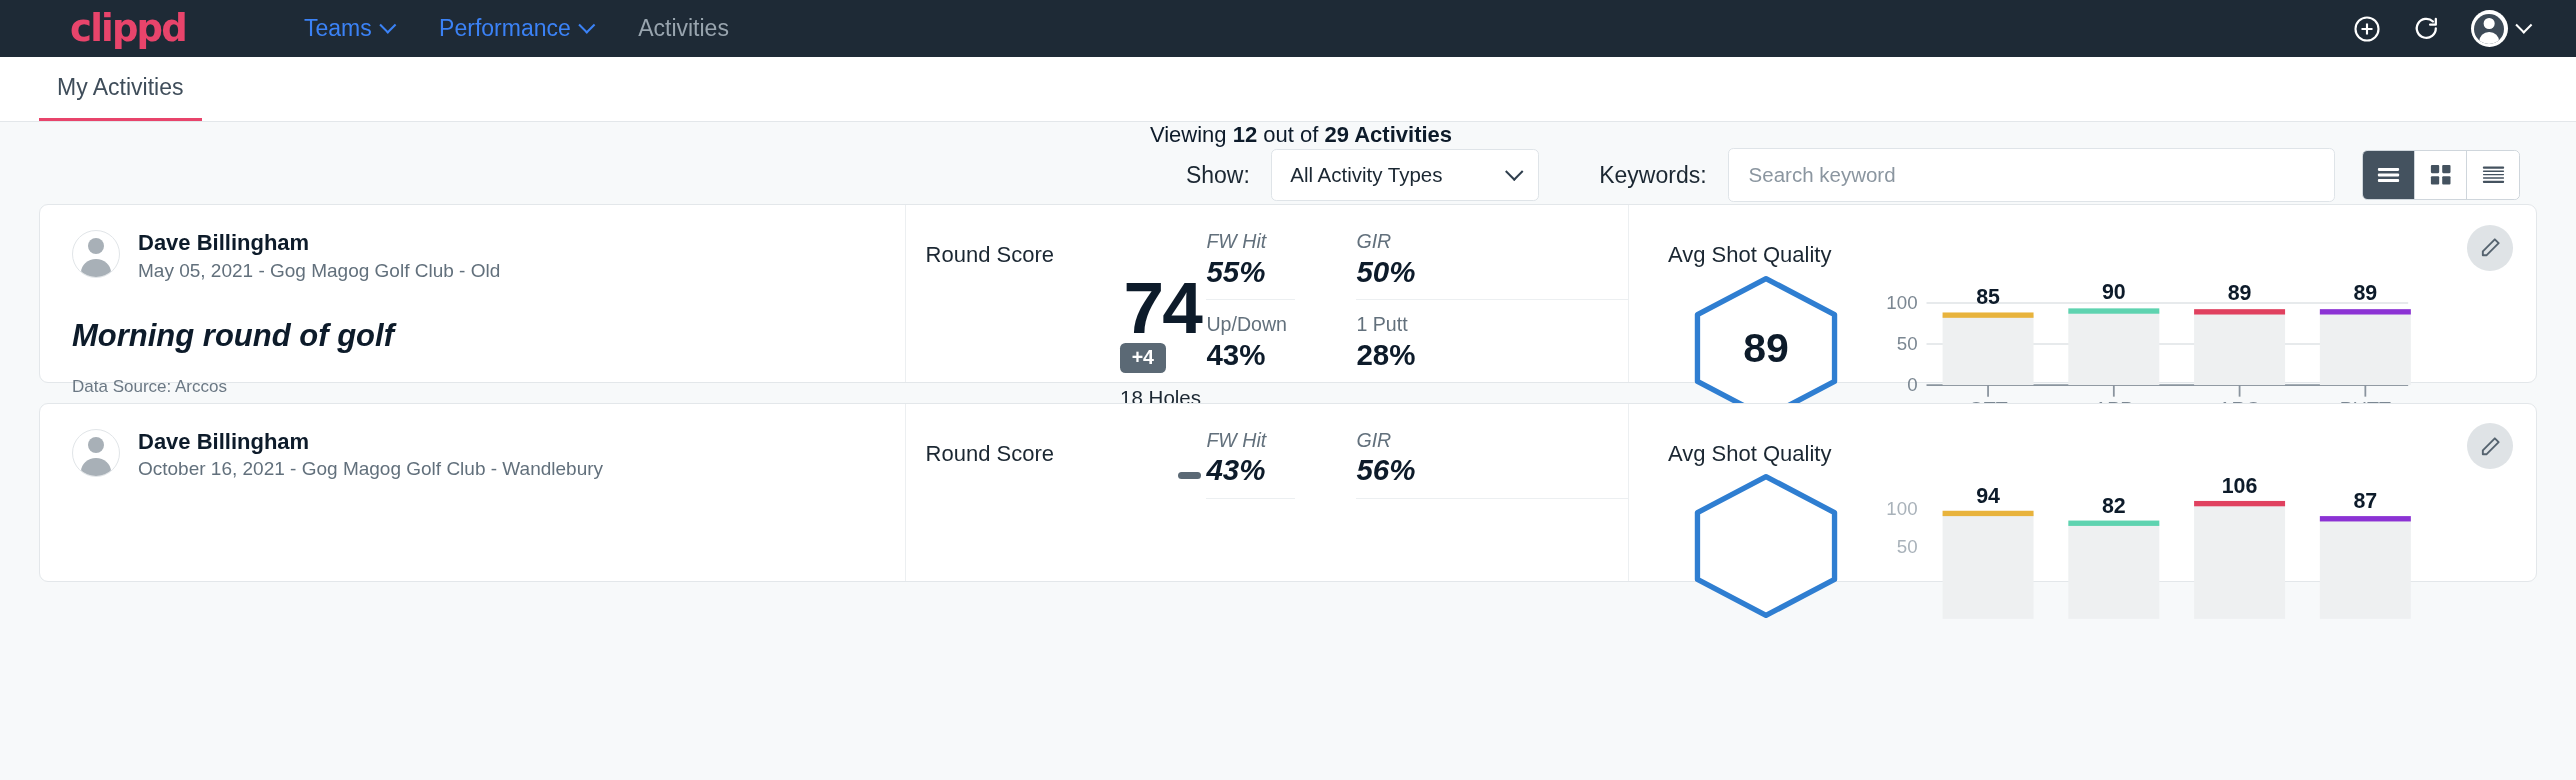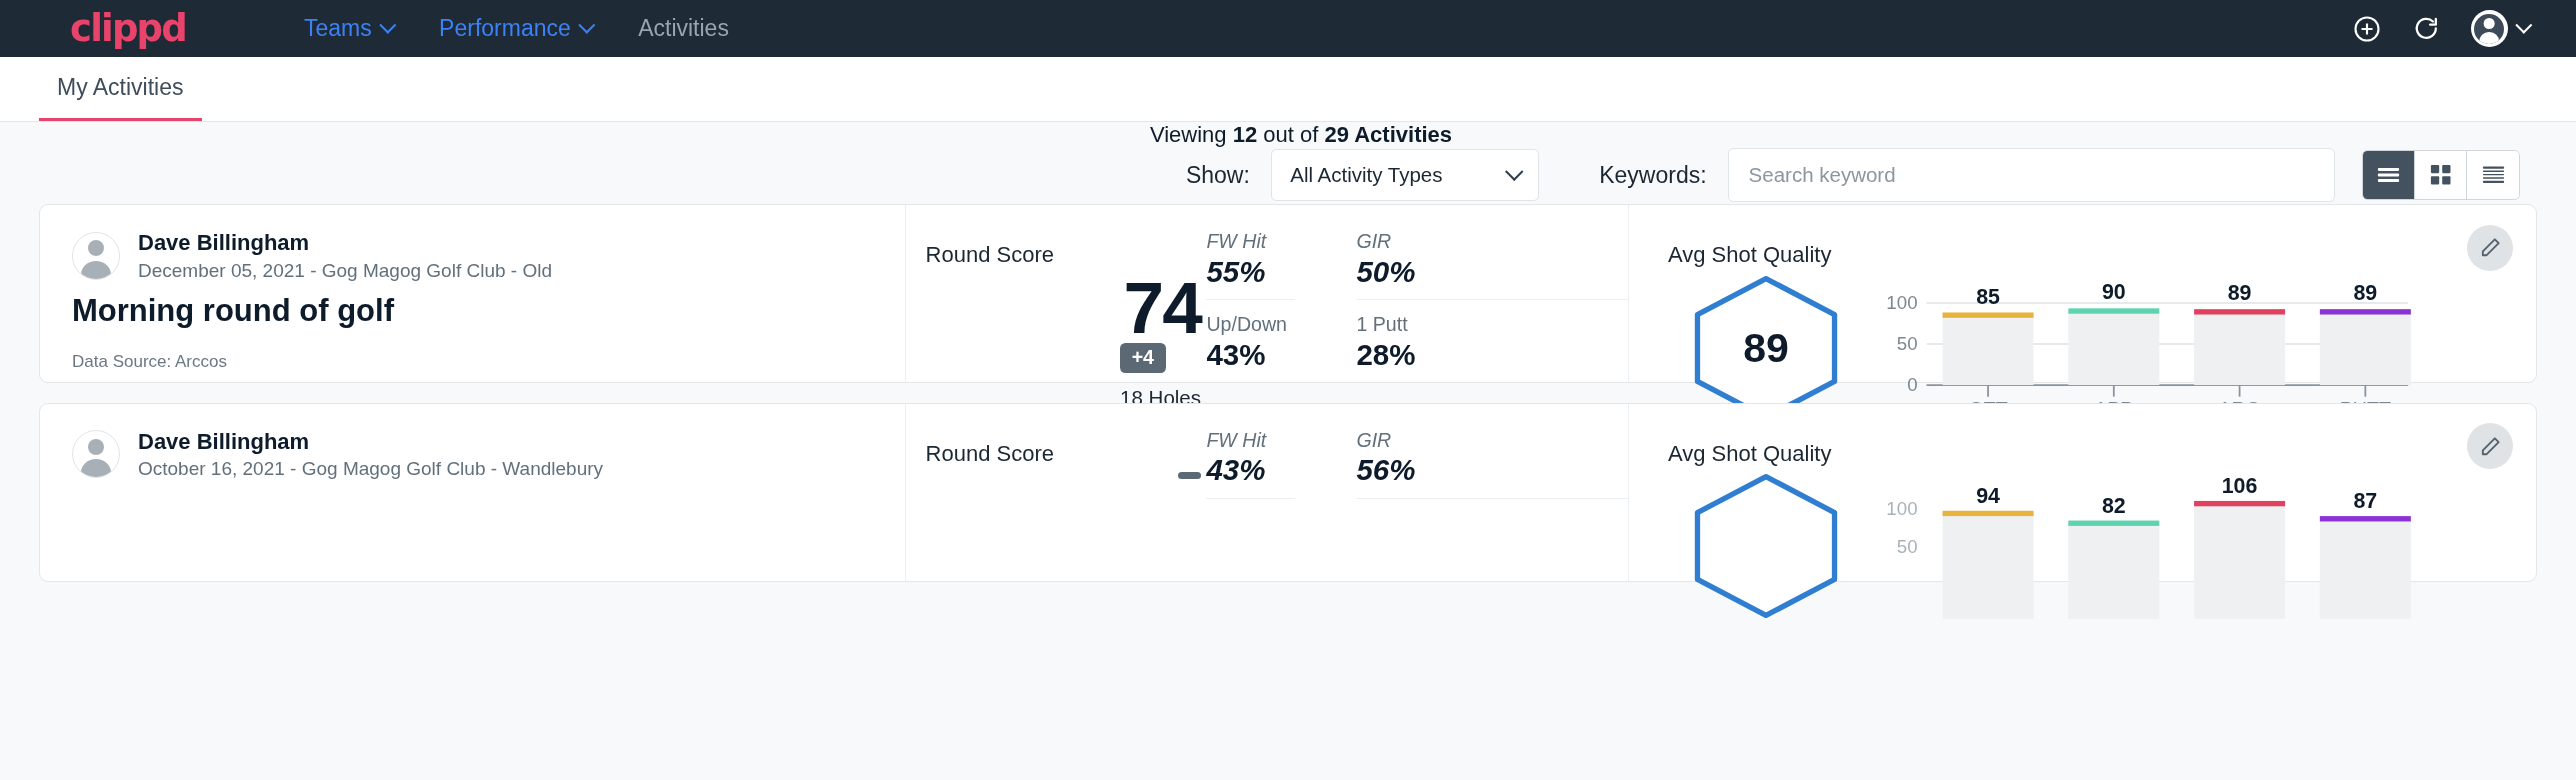--- a/index.html
+++ b/index.html
@@ -177,40 +177,40 @@
     align-items: stretch;
     position: relative;
     margin-bottom: 19.6px;
   }
   .col-left {
     width: 866px;
     padding: 25px 0 0 32px;
     border-right: 0.9px solid #eceff1;
     position: relative;
   }
-  .person { display: flex; align-items: center; gap: 18px; }
+  .person { display: flex; gap: 18px; }
   .av {
     width: 48px; height: 48px; border-radius: 50%;
     background: #fff; border: 0.9px solid #e1e5e8;
     position: relative; overflow: hidden;
     flex: none;
   }
   .av::before {
     content:""; position:absolute; left:50%; top:7.1px;
     width:16px; height:16px; border-radius:50%;
     background:#a8b0b7; transform:translateX(-50%);
   }
   .av::after {
     content:""; position:absolute; left:50%; top:28px;
     width:30px; height:27px; border-radius:50% 50% 0 0;
     background:#a8b0b7; transform:translateX(-50%);
   }
   .pname { font-size: 22px; font-weight: 700; color: #0d1b2a; line-height: 1.15; }
   .pmeta { font-size: 19px; color: #62707c; margin-top: 4.5px; }
-  .ctitle { font-size: 31px; font-weight: 700; color: #0d1b2a; margin-top: 11px; }
+  .ctitle { font-size: 31px; font-weight: 700; color: #0d1b2a; margin-top: 36px; font-style: italic; }
   .csrc { font-size: 17px; color: #6b7884; margin-top: 23px; }
 
   .col-score {
     width: 295px;
     padding: 25px 0 0 19.6px;
   }
   .sec-label { font-size: 22px; color: #1b2732; margin-top: 12px; }
   .score-row { display: flex; align-items: flex-end; margin-top: 5.4px; flex-direction: column; }
   .score-num { font-size: 73px; font-weight: 700; color: #0d1b2a; line-height: 0.95; letter-spacing: -1.8px; }
   .score-side { display: flex; flex-direction: column; justify-content: space-between; margin-left: 9px; height: 71px;}
@@ -360,21 +360,21 @@
 </div>
 
 <div class="cards">
 
   <div class="card">
     <div class="col-left">
       <div class="person">
         <div class="av"></div>
         <div>
           <div class="pname">Dave Billingham</div>
-          <div class="pmeta">December 05, 2021 - Gog Magog Golf Club - Old</div>
+          <div class="pmeta">May 05, 2021 - Gog Magog Golf Club - Old</div>
         </div>
       </div>
       <div class="ctitle">Morning round of golf</div>
       <div class="csrc">Data Source: Arccos</div>
     </div>
 
     <div class="col-score">
       <div class="sec-label">Round Score</div>
       <div class="score-row">
         <div class="score-num">74</div>

